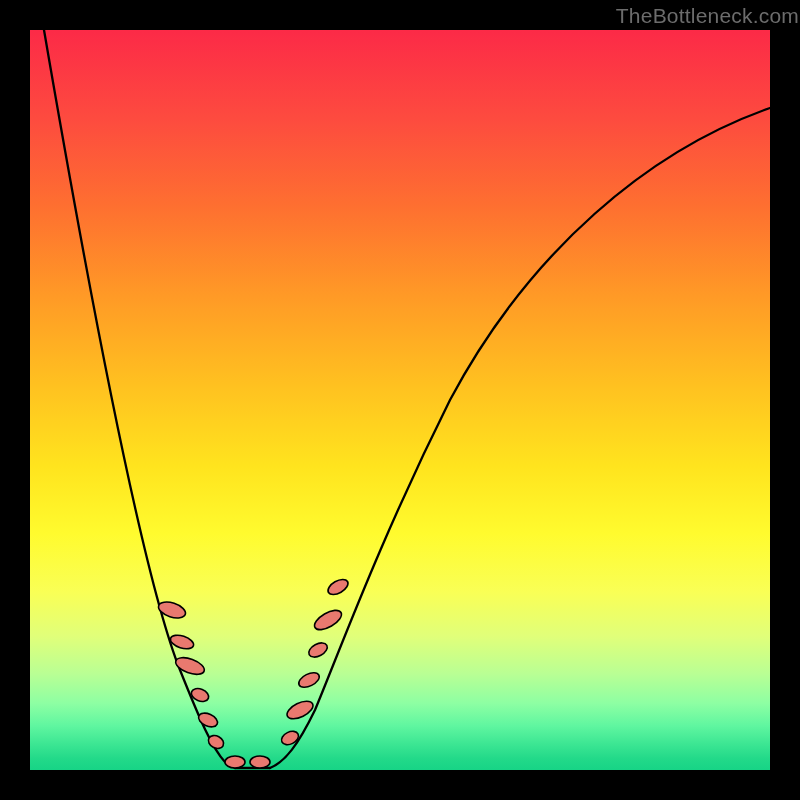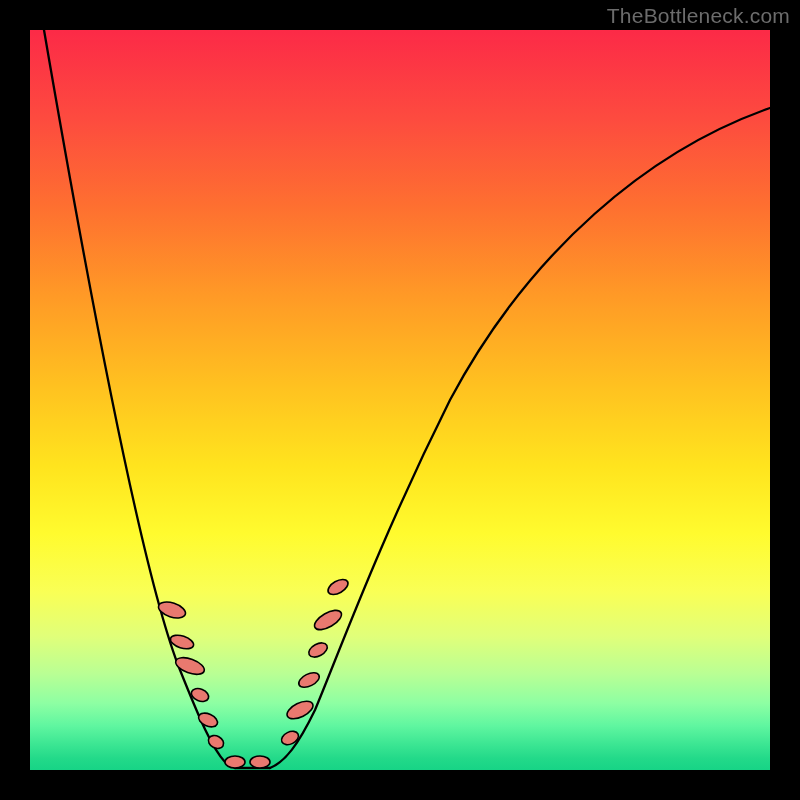--- a/index.html
+++ b/index.html
@@ -36,21 +36,21 @@
       #b9ff94 87%,
       #8dffa3 91%,
       #60f6a0 94%,
       #3ce693 96.5%,
       #22d989 98.5%,
       #17d486 100%);
   }
   .watermark {
     position: absolute;
     top: 4px;
-    right: 10px;
+    right: 1px;
     color: #6c6c6c;
     font-size: 21px;
     font-weight: 500;
     letter-spacing: 0.2px;
     user-select: none;
   }
   svg.curve {
     position: absolute;
     left: 0;
     top: 0;

